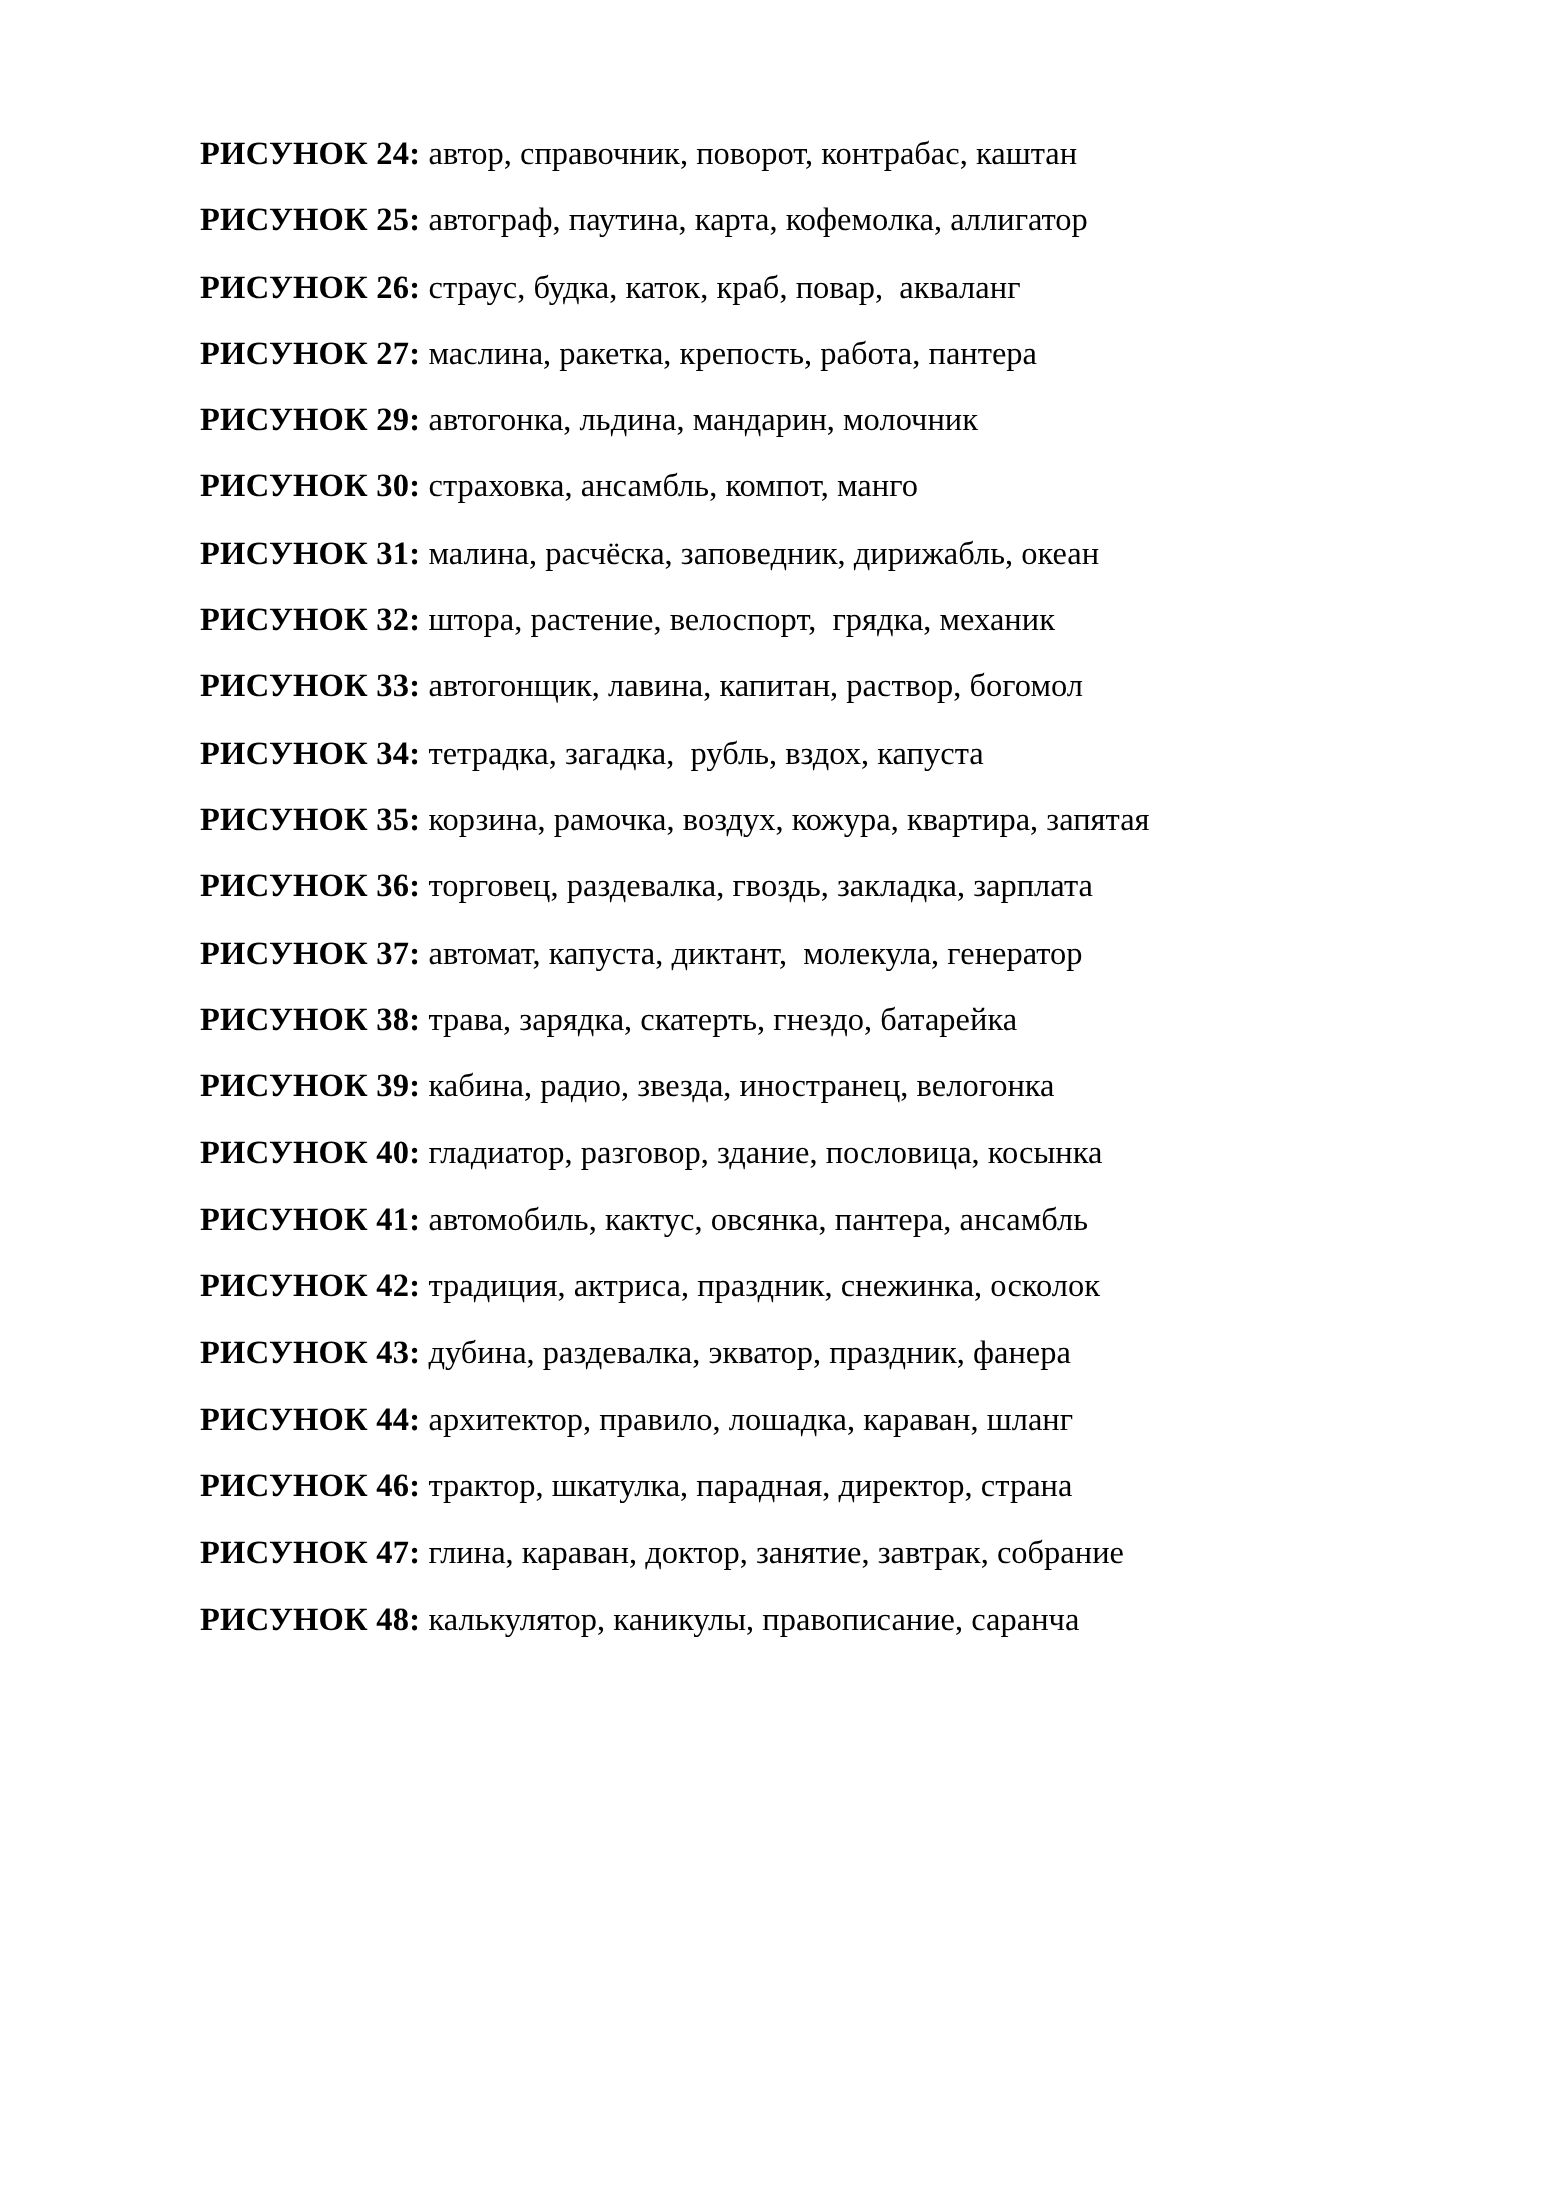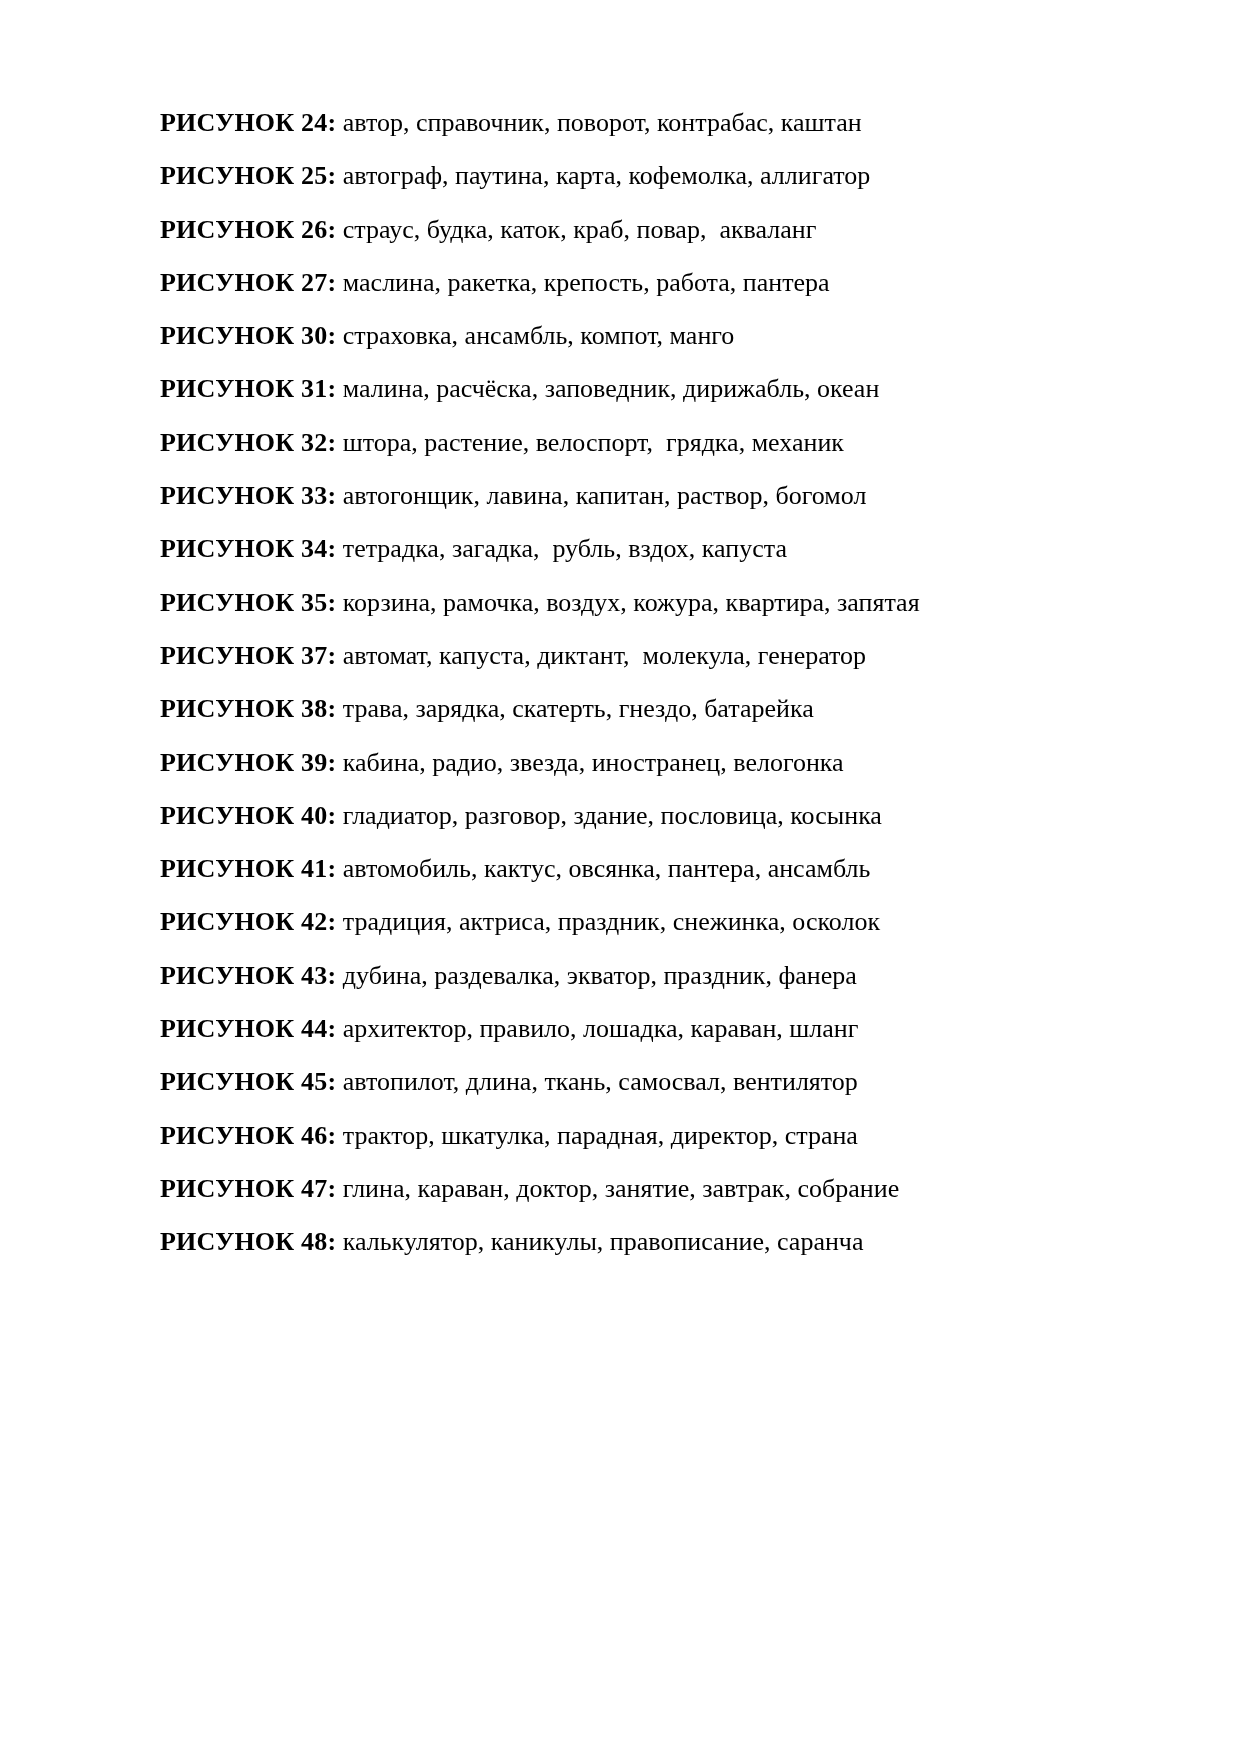--- a/index.html
+++ b/index.html
@@ -39,32 +39,33 @@
 </style>
 </head>
 <body>
 
 <div class="page">
   <div class="figure-list" id="figure-list">
       <p class="figure-row"><span class="figure-label">РИСУНОК 24:</span><span> </span><span class="figure-words">автор, справочник, поворот, контрабас, каштан</span></p>
       <p class="figure-row"><span class="figure-label">РИСУНОК 25:</span><span> </span><span class="figure-words">автограф, паутина, карта, кофемолка, аллигатор</span></p>
       <p class="figure-row"><span class="figure-label">РИСУНОК 26:</span><span> </span><span class="figure-words">страус, будка, каток, краб, повар,  акваланг</span></p>
       <p class="figure-row"><span class="figure-label">РИСУНОК 27:</span><span> </span><span class="figure-words">маслина, ракетка, крепость, работа, пантера</span></p>
+      <p class="figure-row"><span class="figure-label">РИСУНОК 29:</span><span> </span><span class="figure-words">автогонка, льдина, мандарин, молочник</span></p>
       <p class="figure-row"><span class="figure-label">РИСУНОК 30:</span><span> </span><span class="figure-words">страховка, ансамбль, компот, манго</span></p>
       <p class="figure-row"><span class="figure-label">РИСУНОК 31:</span><span> </span><span class="figure-words">малина, расчёска, заповедник, дирижабль, океан</span></p>
       <p class="figure-row"><span class="figure-label">РИСУНОК 32:</span><span> </span><span class="figure-words">штора, растение, велоспорт,  грядка, механик</span></p>
       <p class="figure-row"><span class="figure-label">РИСУНОК 33:</span><span> </span><span class="figure-words">автогонщик, лавина, капитан, раствор, богомол</span></p>
       <p class="figure-row"><span class="figure-label">РИСУНОК 34:</span><span> </span><span class="figure-words">тетрадка, загадка,  рубль, вздох, капуста</span></p>
       <p class="figure-row"><span class="figure-label">РИСУНОК 35:</span><span> </span><span class="figure-words">корзина, рамочка, воздух, кожура, квартира, запятая</span></p>
+      <p class="figure-row"><span class="figure-label">РИСУНОК 36:</span><span> </span><span class="figure-words">торговец, раздевалка, гвоздь, закладка, зарплата</span></p>
       <p class="figure-row"><span class="figure-label">РИСУНОК 37:</span><span> </span><span class="figure-words">автомат, капуста, диктант,  молекула, генератор</span></p>
       <p class="figure-row"><span class="figure-label">РИСУНОК 38:</span><span> </span><span class="figure-words">трава, зарядка, скатерть, гнездо, батарейка</span></p>
       <p class="figure-row"><span class="figure-label">РИСУНОК 39:</span><span> </span><span class="figure-words">кабина, радио, звезда, иностранец, велогонка</span></p>
       <p class="figure-row"><span class="figure-label">РИСУНОК 40:</span><span> </span><span class="figure-words">гладиатор, разговор, здание, пословица, косынка</span></p>
       <p class="figure-row"><span class="figure-label">РИСУНОК 41:</span><span> </span><span class="figure-words">автомобиль, кактус, овсянка, пантера, ансамбль</span></p>
       <p class="figure-row"><span class="figure-label">РИСУНОК 42:</span><span> </span><span class="figure-words">традиция, актриса, праздник, снежинка, осколок</span></p>
       <p class="figure-row"><span class="figure-label">РИСУНОК 43:</span><span> </span><span class="figure-words">дубина, раздевалка, экватор, праздник, фанера</span></p>
       <p class="figure-row"><span class="figure-label">РИСУНОК 44:</span><span> </span><span class="figure-words">архитектор, правило, лошадка, караван, шланг</span></p>
-      <p class="figure-row"><span class="figure-label">РИСУНОК 45:</span><span> </span><span class="figure-words">автопилот, длина, ткань, самосвал, вентилятор</span></p>
       <p class="figure-row"><span class="figure-label">РИСУНОК 46:</span><span> </span><span class="figure-words">трактор, шкатулка, парадная, директор, страна</span></p>
       <p class="figure-row"><span class="figure-label">РИСУНОК 47:</span><span> </span><span class="figure-words">глина, караван, доктор, занятие, завтрак, собрание</span></p>
       <p class="figure-row"><span class="figure-label">РИСУНОК 48:</span><span> </span><span class="figure-words">калькулятор, каникулы, правописание, саранча</span></p>
     </div>
 </div>
 
 </body></html>

